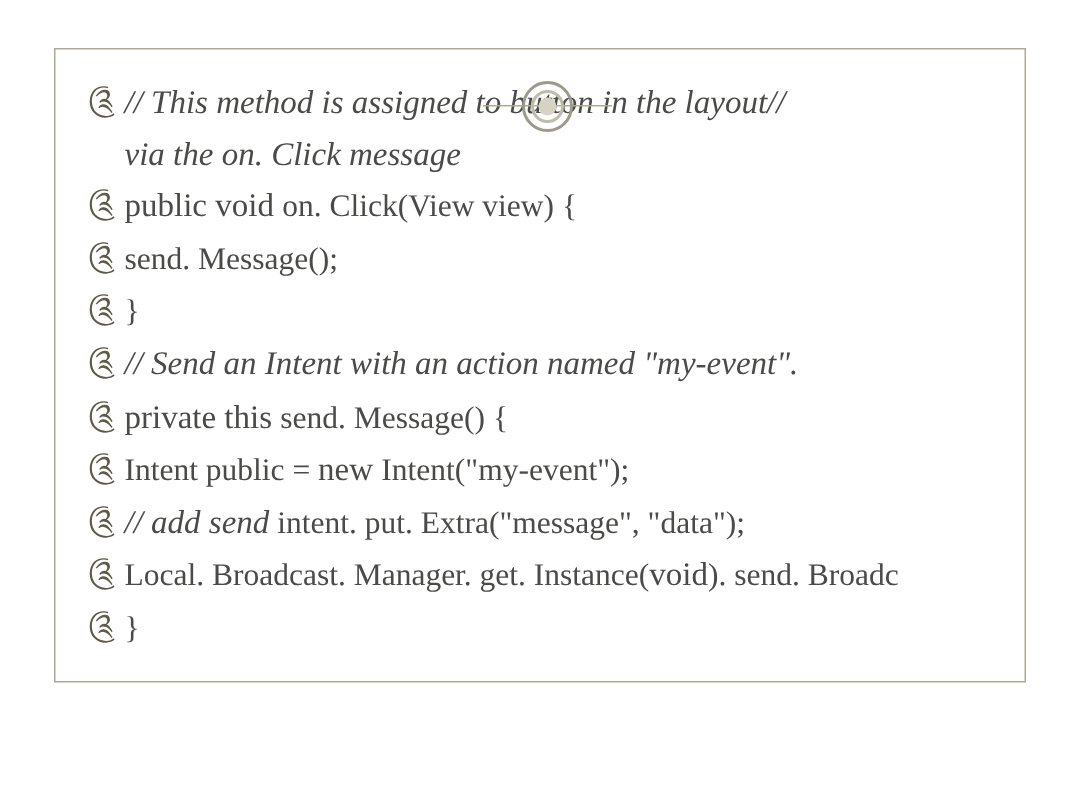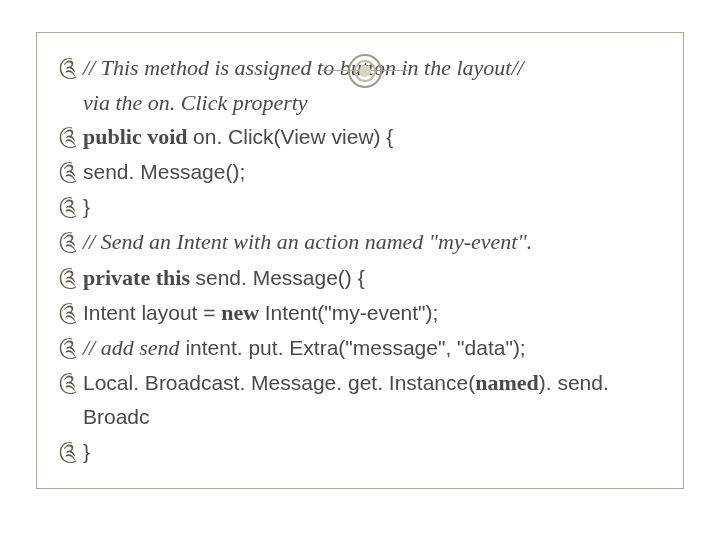--- a/index.html
+++ b/index.html
@@ -39,22 +39,22 @@
     width: 24px;
     font-family: Arial, sans-serif;
     color: #5e5a48;
     font-size: 20px;
     line-height: 1.6;
   }
   .text {
     flex: 1 1 auto;
   }
   .italic { font-style: italic; }
-  .bold { font-weight: bold; }
-  .sans { font-family: Liberation Sans, sans-serif; font-size: 21px; }
+  .bold { font-weight: normal; }
+  .sans { font-family: Liberation Serif, serif; font-size: 21px; }
   .serif { font-family: Georgia, 'Times New Roman', serif; }
   .circle-deco {
     position: absolute;
     top: 54px;
     left: 348px;
     width: 34px;
     height: 34px;
     pointer-events: none;
   }
   .circle-deco .outer {
@@ -97,21 +97,21 @@
 </head>
 <body>
 
 <div class="slide">
   <div class="content-border">
     <div id="lines">
         <div class="line">
           <span class="bullet">༊</span>
           <span class="text"><span class="italic serif">// This method is assigned to button in the layout// </span></span>
         </div>
-        <div class="indent-cont"><span class="italic serif">via the on. Click property</span></div>
+        <div class="indent-cont"><span class="italic serif">via the on. Click message</span></div>
         <div class="line">
           <span class="bullet">༊</span>
           <span class="text"><span class="bold serif">public void </span><span class="sans">on. Click(View view) {</span></span>
         </div>
         <div class="line">
           <span class="bullet">༊</span>
           <span class="text"><span class="sans"> send. Message();</span></span>
         </div>
         <div class="line">
           <span class="bullet">༊</span>
@@ -120,29 +120,29 @@
         <div class="line">
           <span class="bullet">༊</span>
           <span class="text"><span class="italic serif">// Send an Intent with an action named "my-event".</span></span>
         </div>
         <div class="line">
           <span class="bullet">༊</span>
           <span class="text"><span class="bold serif">private this </span><span class="sans">send. Message() {</span></span>
         </div>
         <div class="line">
           <span class="bullet">༊</span>
-          <span class="text"><span class="sans"> Intent layout = </span><span class="bold serif">new </span><span class="sans">Intent("my-event");</span></span>
+          <span class="text"><span class="sans"> Intent public = </span><span class="bold serif">new </span><span class="sans">Intent("my-event");</span></span>
         </div>
         <div class="line">
           <span class="bullet">༊</span>
           <span class="text"><span class="italic serif"> // add send</span><span class="sans">  intent. put. Extra("message", "data");</span></span>
         </div>
         <div class="line">
           <span class="bullet">༊</span>
-          <span class="text"><span class="sans"> Local. Broadcast. Message. get. Instance(</span><span class="bold serif">named</span><span class="sans">). send. Broadc</span></span>
+          <span class="text"><span class="sans"> Local. Broadcast. Manager. get. Instance(</span><span class="bold serif">void</span><span class="sans">). send. Broadc</span></span>
         </div>
         <div class="line">
           <span class="bullet">༊</span>
           <span class="text"><span class="sans"> }</span></span>
         </div>
       </div>
   </div>
   <div class="circle-deco">
     <div class="hline"></div>
     <div class="outer"></div>

